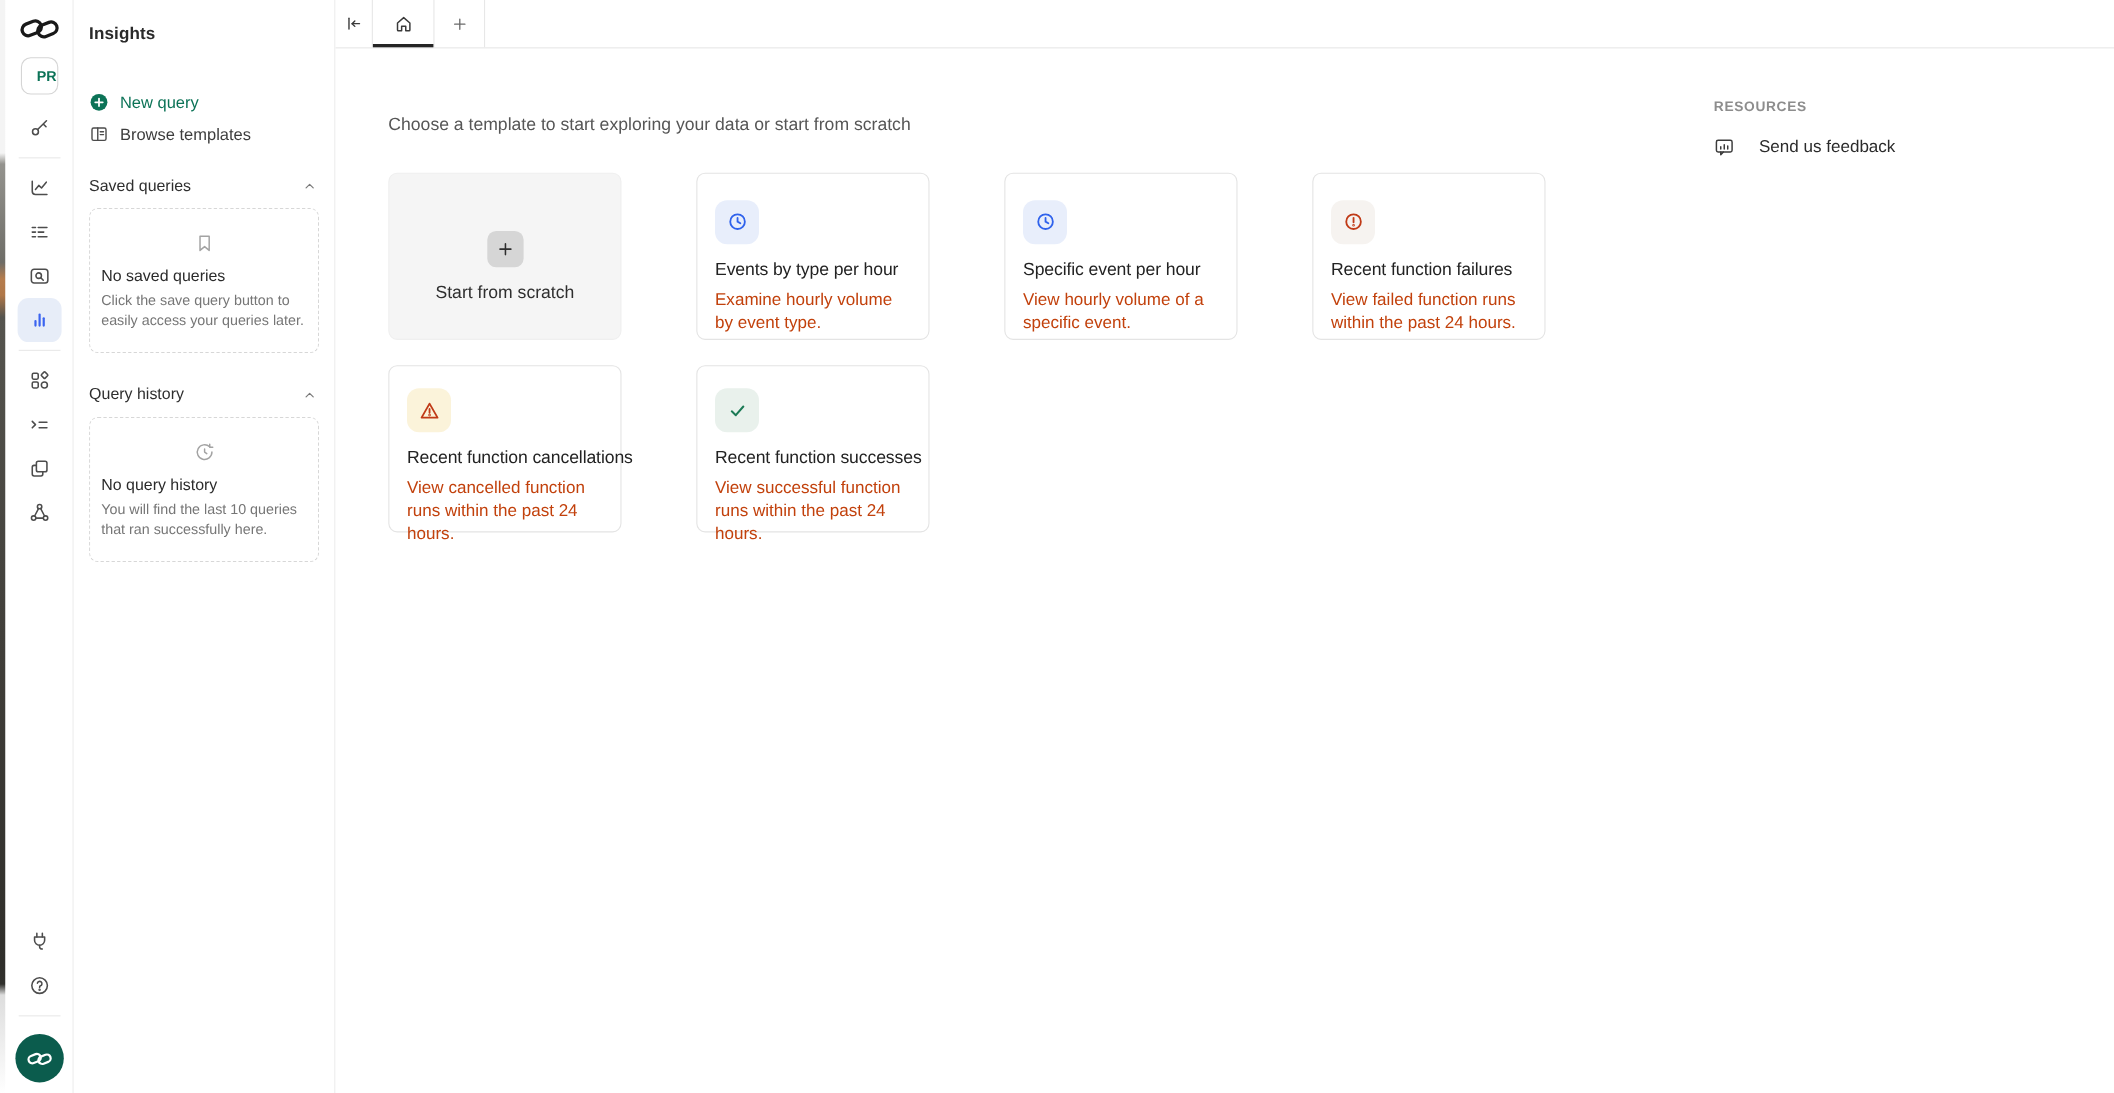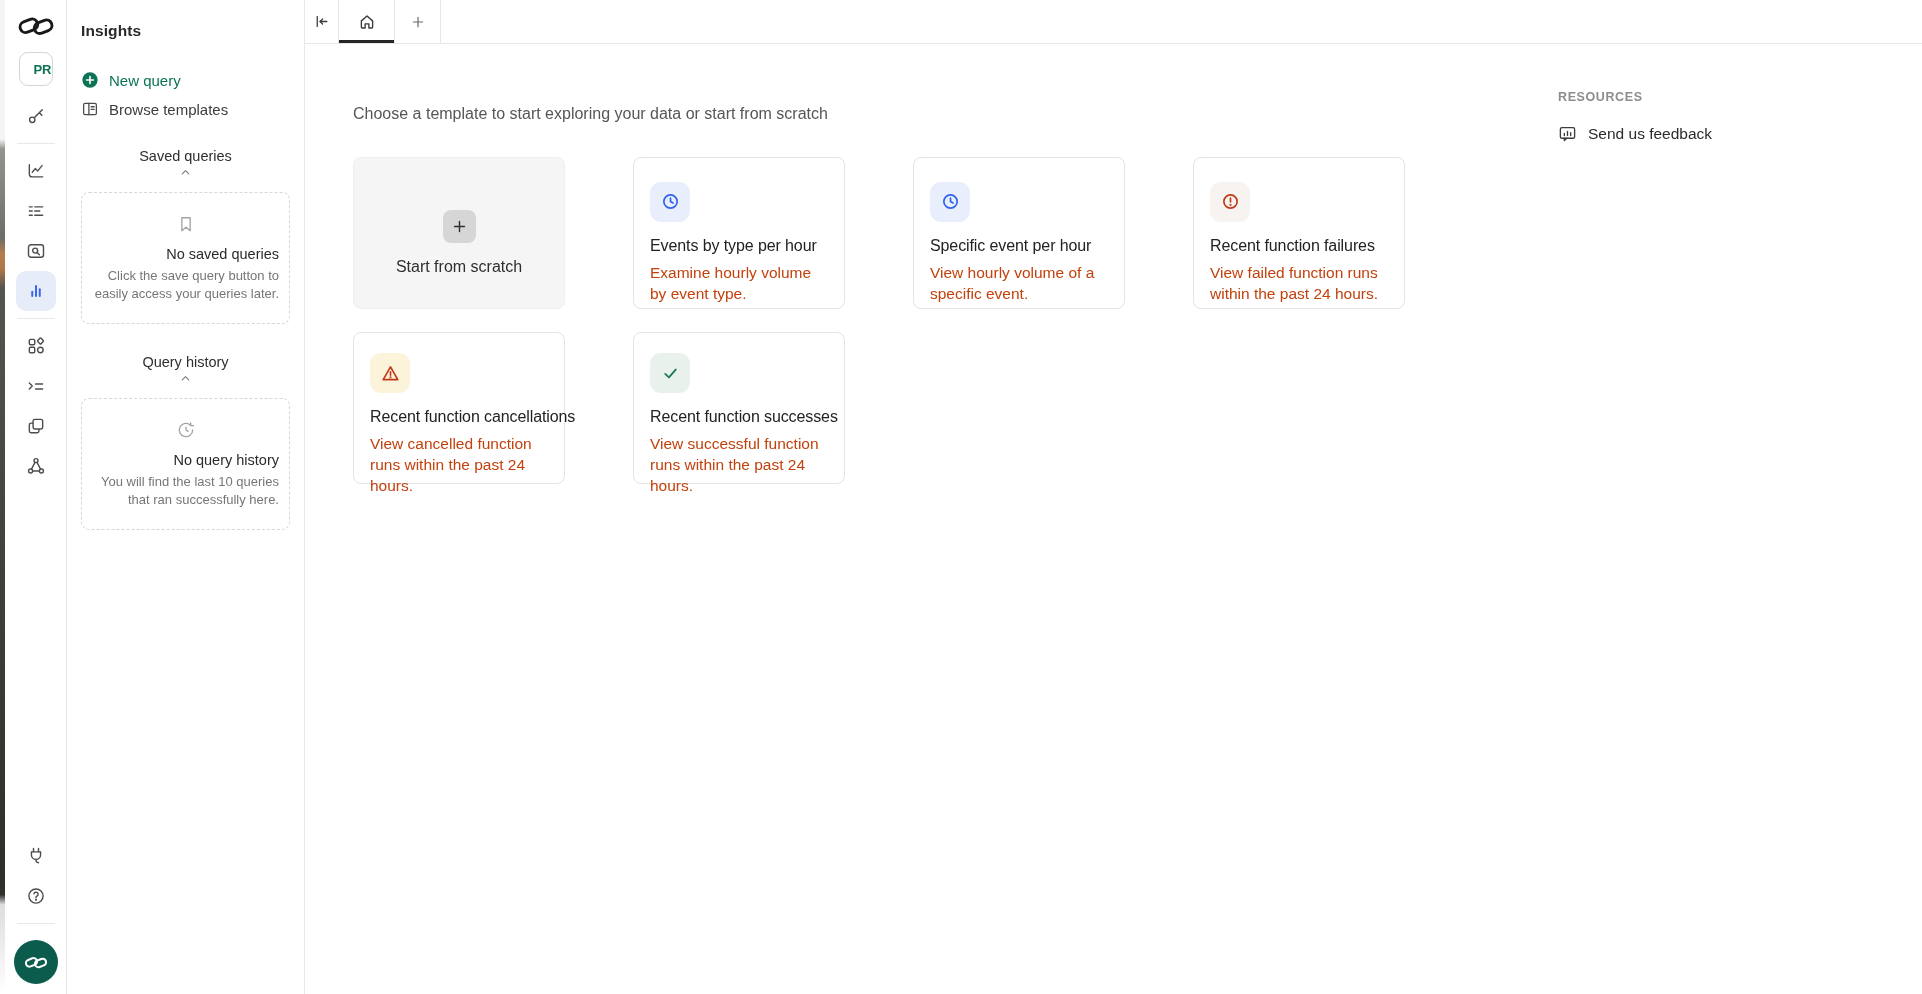--- a/index.html
+++ b/index.html
@@ -54,30 +54,30 @@
   .sidebar {
     width:238px; flex:0 0 238px; height:994px;
     border-right:1px solid #e8e8e8; background:#fff;
     padding:0 14px;
   }
   .sidebar h1 { font-size:15.5px; font-weight:700; color:#2a2a2a; margin-top:22px; letter-spacing:0.1px; }
   .side-action {
     display:flex; align-items:center; gap:10px; border:none; background:none;
     font-family:"Liberation Sans", sans-serif; font-size:15px; cursor:pointer; padding:0;
   }
-  .side-action.new-query { margin-top:31px; color:#0c7357; font-weight:500;align-items:center; }
+  .side-action.new-query { margin-top:44px; color:#0c7357; font-weight:500;align-items:center; }
   .side-action.browse { margin-top:11px; color:#3d3d3d; }
   .section-head {
     margin-top:30px; display:flex; align-items:center; justify-content:space-between;
-    font-size:14.5px; color:#2f2f2f; font-weight:500;flex-direction:column;
+    font-size:14.5px; color:#2f2f2f; font-weight:500;
   }
   .chev-btn { border:none; background:none; color:#7a7a7a; cursor:pointer; padding:2px; display:flex; }
   .empty-box {
     margin-top:11px; border:1px dashed #d7d7d7; border-radius:8px;
-    padding:21px 10px 20px; text-align:right; color:#9f9f9f;
+    padding:21px 10px 20px; text-align:left; color:#9f9f9f;
   }
   .empty-title { font-size:14.5px; color:#2b2b2b; font-weight:500; margin-top:12px; }
   .empty-desc { font-size:13px; color:#767676; line-height:1.38; margin-top:5px; }
 
   
   .main { flex:1 1 auto; position:relative; height:994px; background:#fff; }
   .tabbar { height:44px; border-bottom:1px solid #e7e7e7; display:flex; align-items:stretch; }
   .tab-btn {
     border:none; background:none; cursor:pointer; color:#3a3a3a;
     display:flex; align-items:center; justify-content:center; position:relative;
@@ -88,21 +88,21 @@
   .tab-sep { width:1px; background:#e7e7e7; }
   .tab-underline { position:absolute; left:0; right:0; bottom:0; height:3px; background:#252525; }
 
   .content { padding:52px 0 0 48px; position:relative; }
   .page-title { font-size:24px; font-weight:600; color:#1e1e1e; letter-spacing:-0.2px; }
   .page-subtitle { margin-top:9px; font-size:16px; color:#565656; }
 
   .resources { position:absolute; top:90px; left:1253px; }
   .resources-header { font-size:12.5px; font-weight:600; letter-spacing:0.6px; color:#8d8d8d; }
   .feedback-btn {
-    margin-top:20px; display:flex; align-items:center; gap:11px;
+    margin-top:20px; display:flex; align-items:center; gap:22px;
     border:none; background:none; cursor:pointer; padding:0;
     font-family:"Liberation Sans", sans-serif; font-size:15.5px; color:#2b2b2b;
   }
   .feedback-btn .ic { color:#3c3c3c; }
 
   .cards {
     margin-top:34px;
     display:grid; grid-template-columns:repeat(4, 256px);
     column-gap:24px; row-gap:23px; width:1096px;
   }

